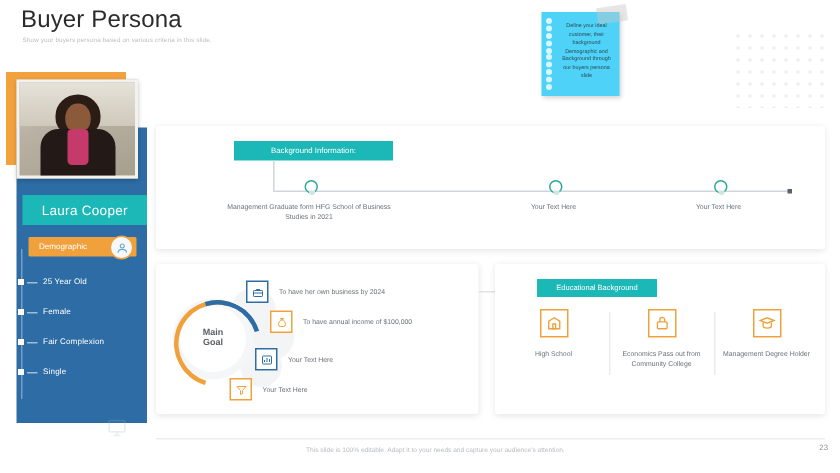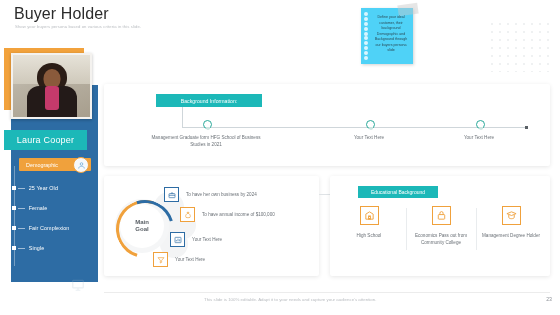--- a/index.html
+++ b/index.html
@@ -59,21 +59,21 @@
   .photo .hair{position:absolute;left:50%;top:8px;transform:translateX(-50%);
     width:30px;height:28px;border-radius:50% 50% 44% 44%;background:#2b1d16;}
   .photo .face{position:absolute;left:50%;top:14px;transform:translateX(-50%);
     width:17px;height:20px;border-radius:48%;background:#8a5a3b;}
   .photo .body{position:absolute;left:50%;top:31px;transform:translateX(-50%);
     width:50px;height:32px;border-radius:12px 12px 0 0;background:#231a18;}
   .photo .shirt{position:absolute;left:50%;top:31px;transform:translateX(-50%);
     width:14px;height:24px;background:#c53a6b;border-radius:3px;}
 
   .name-badge{
-    position:absolute;left:4px;top:130px;
+    position:absolute;left:15px;top:130px;
     width:83px;height:20px;
     background:#1cb8b8;
     color:#fff;font-size:9px;
     display:flex;align-items:center;justify-content:center;
     letter-spacing:.2px;
   }
   .demo-badge{
     position:absolute;left:19px;top:158px;
     width:72px;height:13px;
     background:#f0a13c;
@@ -206,21 +206,21 @@
 
   .corner-ico{position:absolute;left:71px;top:278px;width:14px;height:14px;opacity:.22;}
 </style>
 </head>
 <body>
 
 <div class="slide">
 
   <div class="dot-grid"></div>
 
-  <div class="title">Buyer Holder</div>
+  <div class="title">Buyer Persona</div>
   <div class="subtitle">Show your buyers persona based on various criteria in this slide.</div>
 
   <div class="note">
     <div class="tape"></div>
     <div class="holes">
       <i></i>
         <i></i>
         <i></i>
         <i></i>
         <i></i>

